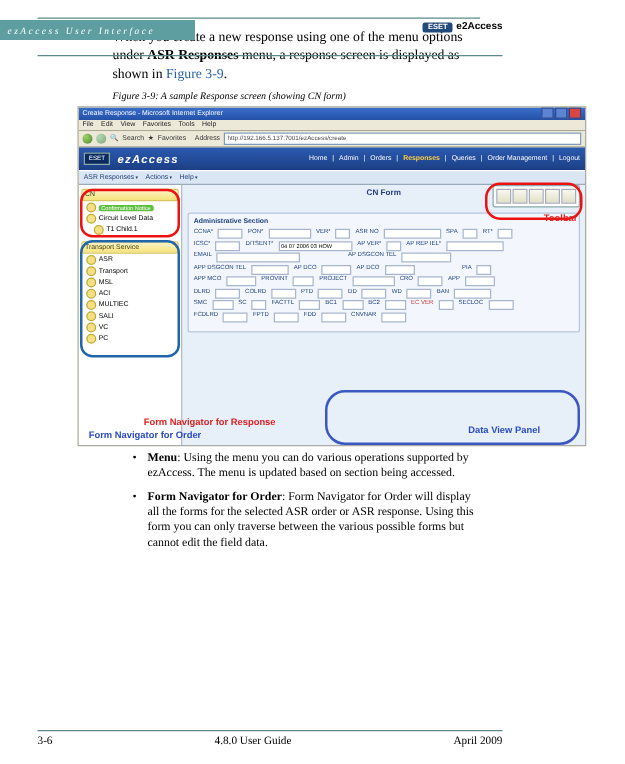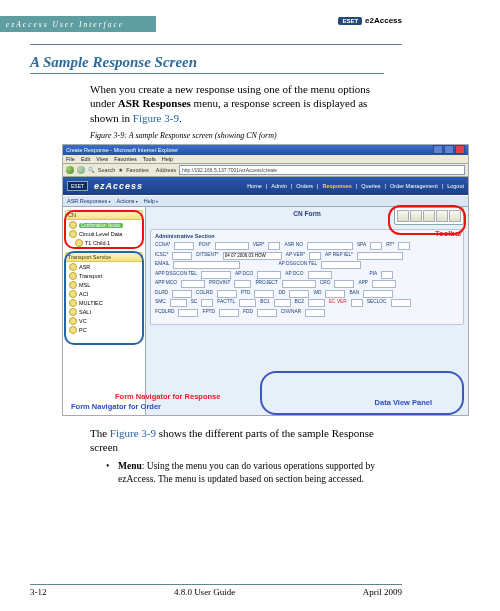--- a/index.html
+++ b/index.html
@@ -63,21 +63,20 @@
 </head>
 <body>
 
 <div class="page">
   <div class="header-band">ezAccess User Interface</div>
   <div class="logo-area">
     <span class="logo-box">ESET</span><span>e2Access</span>
   </div>
   <hr class="hr hr-top">
 
-  <div class="section-title">A Sample Response Screen</div>
   <hr class="hr hr-sec">
 
   <div class="body-text">
     <p><span>When you create a new response using one of the menu options under </span><b>ASR Responses</b><span> menu, a response screen is displayed as shown in </span><a class="fake">Figure 3-9</a><span>.</span></p>
   </div>
   <div class="fig-caption">Figure 3-9:  A sample Response screen (showing CN form)</div>
 
   <div class="screenshot">
     <div class="ie-title">
       <span>Create Response - Microsoft Internet Explorer</span>
@@ -291,25 +290,23 @@
         <div class="fviewpanel-cir"></div>
       </div>
     </div>
 
     <div class="callout red" style="top:84px; right:6px;">Toolbar</div>
     <div class="callout red" style="bottom:14px; left:52px;">Form Navigator for Response</div>
     <div class="callout blue" style="bottom:4px; left:8px;">Form Navigator for Order</div>
     <div class="callout blue" style="bottom:8px; right:36px;">Data View Panel</div>
   </div>
 
-  <div class="body-text after-img">
-    <p><span>The </span><a class="fake">Figure 3-9</a><span> shows the different parts of the sample Response screen</span></p>
-  </div>
   <ul class="bullets">
     <li><b>Menu</b><span>: Using the menu you can do various operations supported by ezAccess. The menu is updated based on section being accessed.</span></li>
+    <li><b>Form Navigator for Order</b><span>: Form Navigator for Order will display all the forms for the selected ASR order or ASR response. Using this form you can only traverse between the various possible forms but cannot edit the field data.</span></li>
   </ul>
 
   <div class="footer">
-    <span>3-12</span>
+    <span>3-6</span>
     <span>4.8.0 User Guide</span>
     <span>April 2009</span>
   </div>
 </div>
 
 </body></html>

